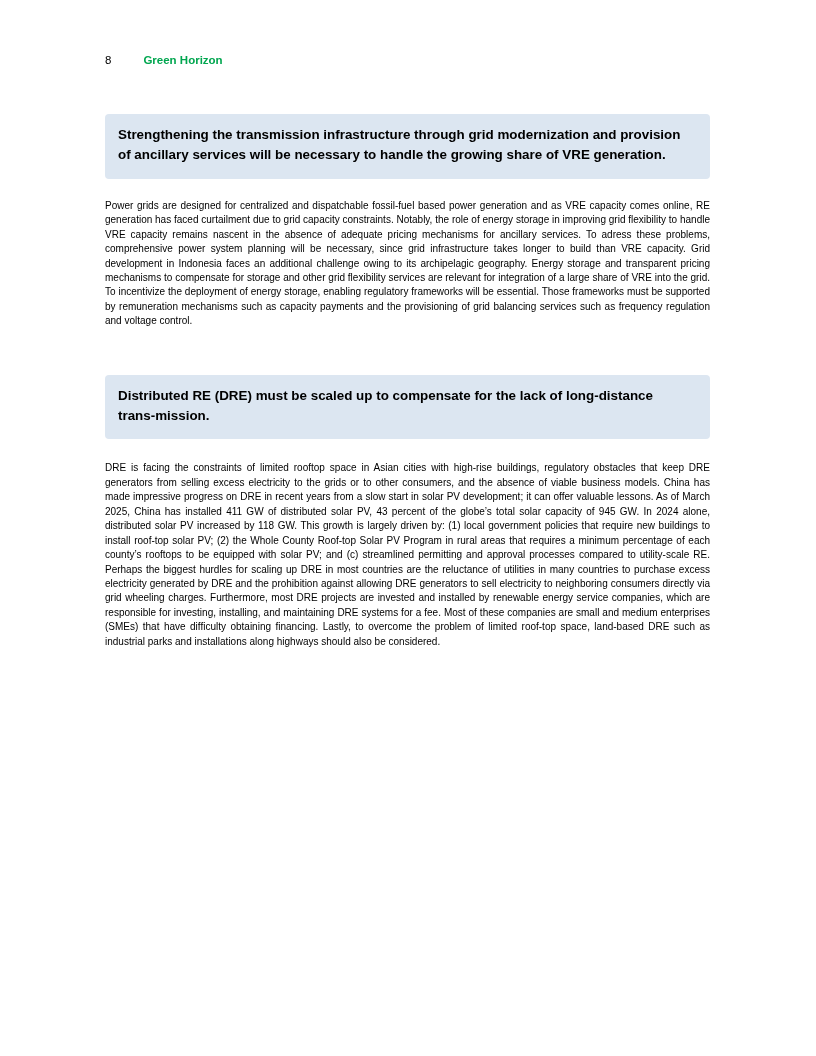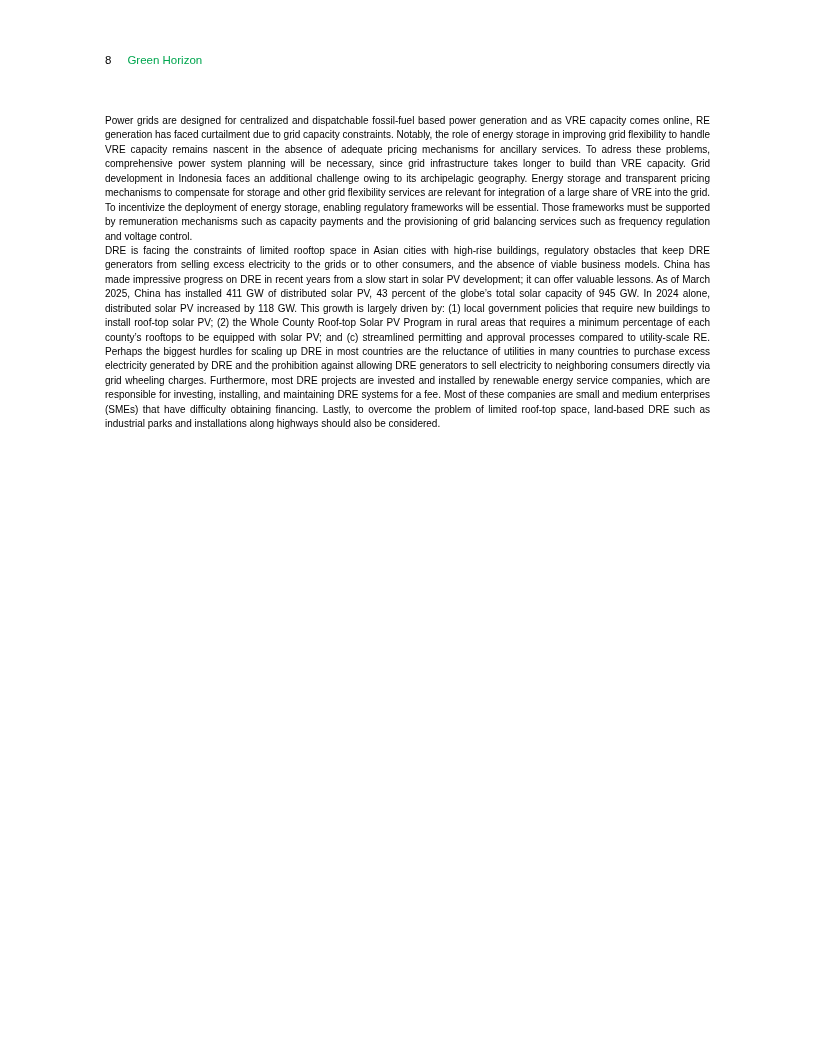--- a/index.html
+++ b/index.html
@@ -22,22 +22,22 @@
     display: flex;
     align-items: baseline;
     font-size: 11.5px;
     margin-bottom: 48px;
   }
   .page-num {
     font-weight: 400;
     color: #000;
   }
   .running-title {
-    font-weight: 400;
-    margin-left: 16px;
+    font-weight: 700;
+    margin-left: 32px;
     text-align: center;
   }
   .callout {
     background: #dce6f1;
     border-radius: 4px;
     padding: 11px 26px 13px 13px;
     font-weight: 700;
     font-size: 13.4px;
     line-height: 1.52;
     color: #000;
@@ -54,19 +54,25 @@
 </head>
 <body>
 
 <div class="page">
 
   <div class="header">
     <span class="page-num">8</span>
     <span class="running-title" style="color: rgb(0, 166, 79);">Green Horizon</span>
   </div>
 
+  <div class="callout callout-1" style="background: rgb(220, 230, 241);">
+    <span>Strengthening the transmission infrastructure through grid modernization and provision of ancillary services will be necessary to handle the growing share of VRE generation.</span>
+  </div>
 
   <p class="body-text" style="margin:0;">Power grids are designed for centralized and dispatchable fossil-fuel based power generation and as VRE capacity comes online, RE generation has faced curtailment due to grid capacity constraints. Notably, the role of energy storage in improving grid flexibility to handle VRE capacity remains nascent in the absence of adequate pricing mechanisms for ancillary services. To adress these problems, comprehensive power system planning will be necessary, since grid infrastructure takes longer to build than VRE capacity. Grid development in Indonesia faces an additional challenge owing to its archipelagic geography. Energy storage and transparent pricing mechanisms to compensate for storage and other grid flexibility services are relevant for integration of a large share of VRE into the grid. To incentivize the deployment of energy storage, enabling regulatory frameworks will be essential. Those frameworks must be supported by remuneration mechanisms such as capacity payments and the provisioning of grid balancing services such as frequency regulation and voltage control.</p>
 
+  <div class="callout callout-2" style="background: rgb(220, 230, 241);">
+    <span>Distributed RE (DRE) must be scaled up to compensate for the lack of long-distance trans-mission.</span>
+  </div>
 
   <p class="body-text" style="margin:0;">DRE is facing the constraints of limited rooftop space in Asian cities with high-rise buildings, regulatory obstacles that keep DRE generators from selling excess electricity to the grids or to other consumers, and the absence of viable business models. China has made impressive progress on DRE in recent years from a slow start in solar PV development; it can offer valuable lessons. As of March 2025, China has installed 411 GW of distributed solar PV, 43 percent of the globe’s total solar capacity of 945 GW. In 2024 alone, distributed solar PV increased by 118 GW. This growth is largely driven by: (1) local government policies that require new buildings to install roof-top solar PV; (2) the Whole County Roof-top Solar PV Program in rural areas that requires a minimum percentage of each county’s rooftops to be equipped with solar PV; and (c) streamlined permitting and approval processes compared to utility-scale RE. Perhaps the biggest hurdles for scaling up DRE in most countries are the reluctance of utilities in many countries to purchase excess electricity generated by DRE and the prohibition against allowing DRE generators to sell electricity to neighboring consumers directly via grid wheeling charges. Furthermore, most DRE projects are invested and installed by renewable energy service companies, which are responsible for investing, installing, and maintaining DRE systems for a fee. Most of these companies are small and medium enterprises (SMEs) that have difficulty obtaining financing. Lastly, to overcome the problem of limited roof-top space, land-based DRE such as industrial parks and installations along highways should also be considered.</p>
 
 </div>
 
 </body></html>

